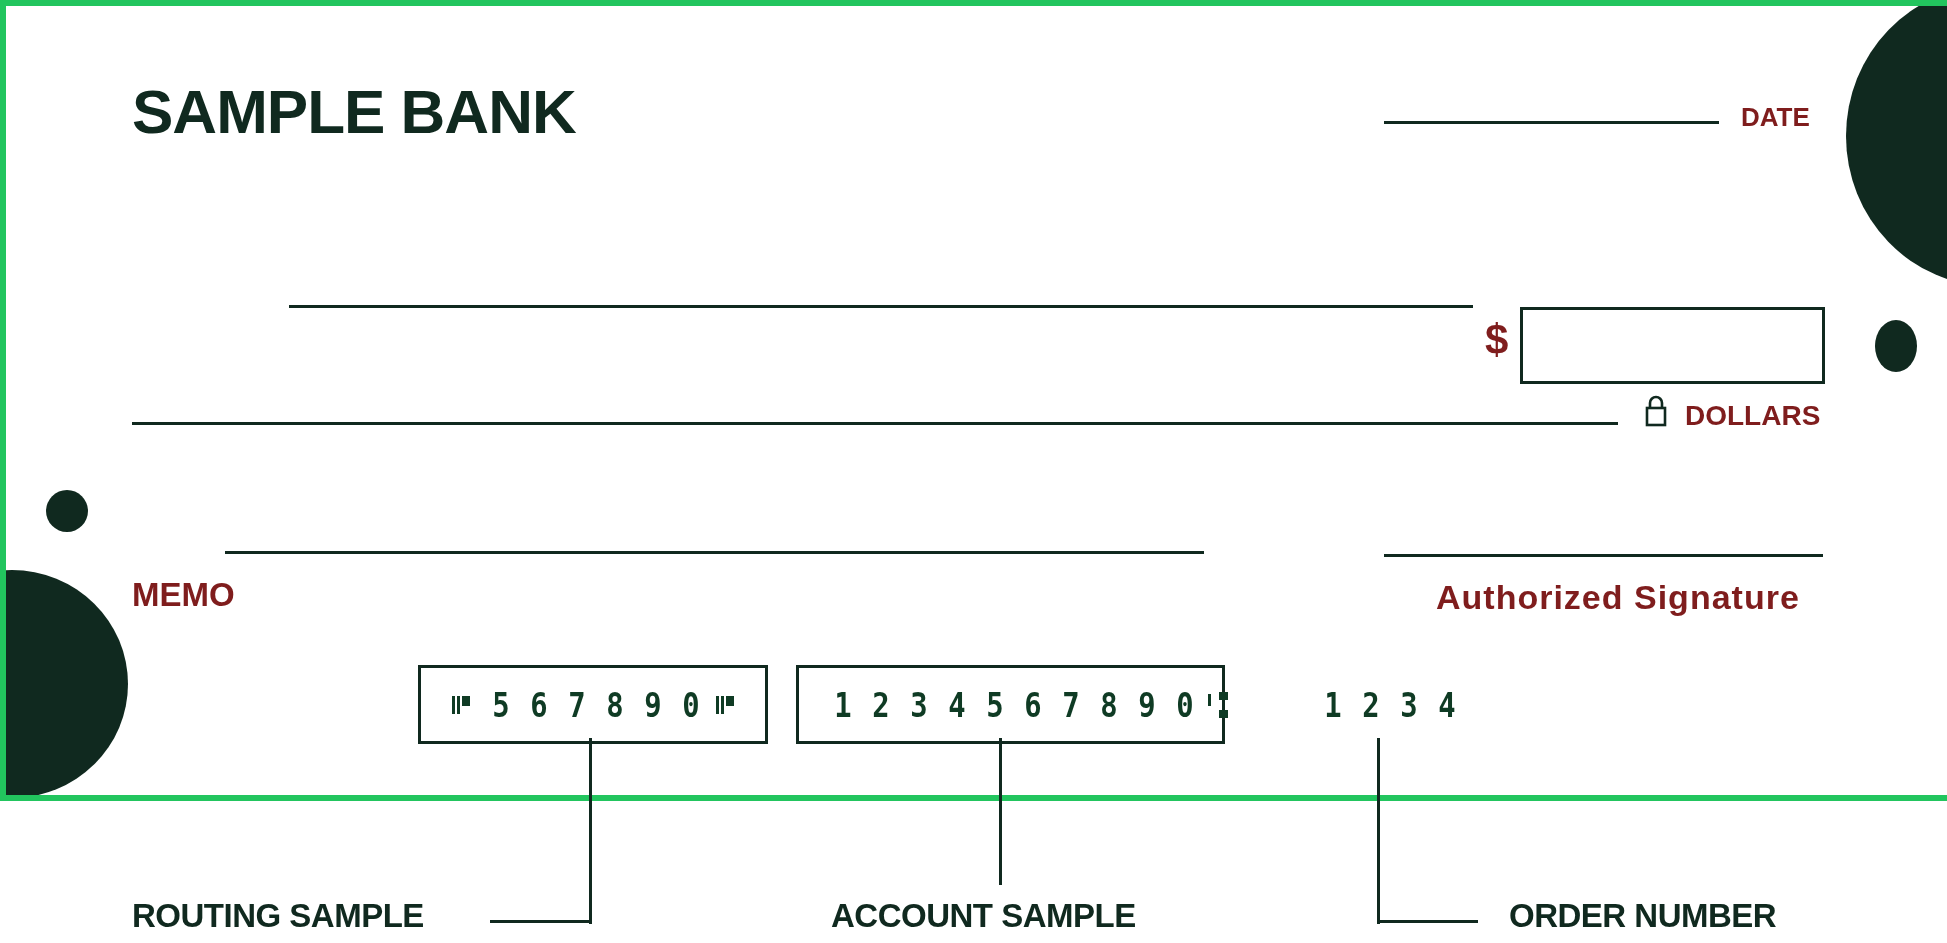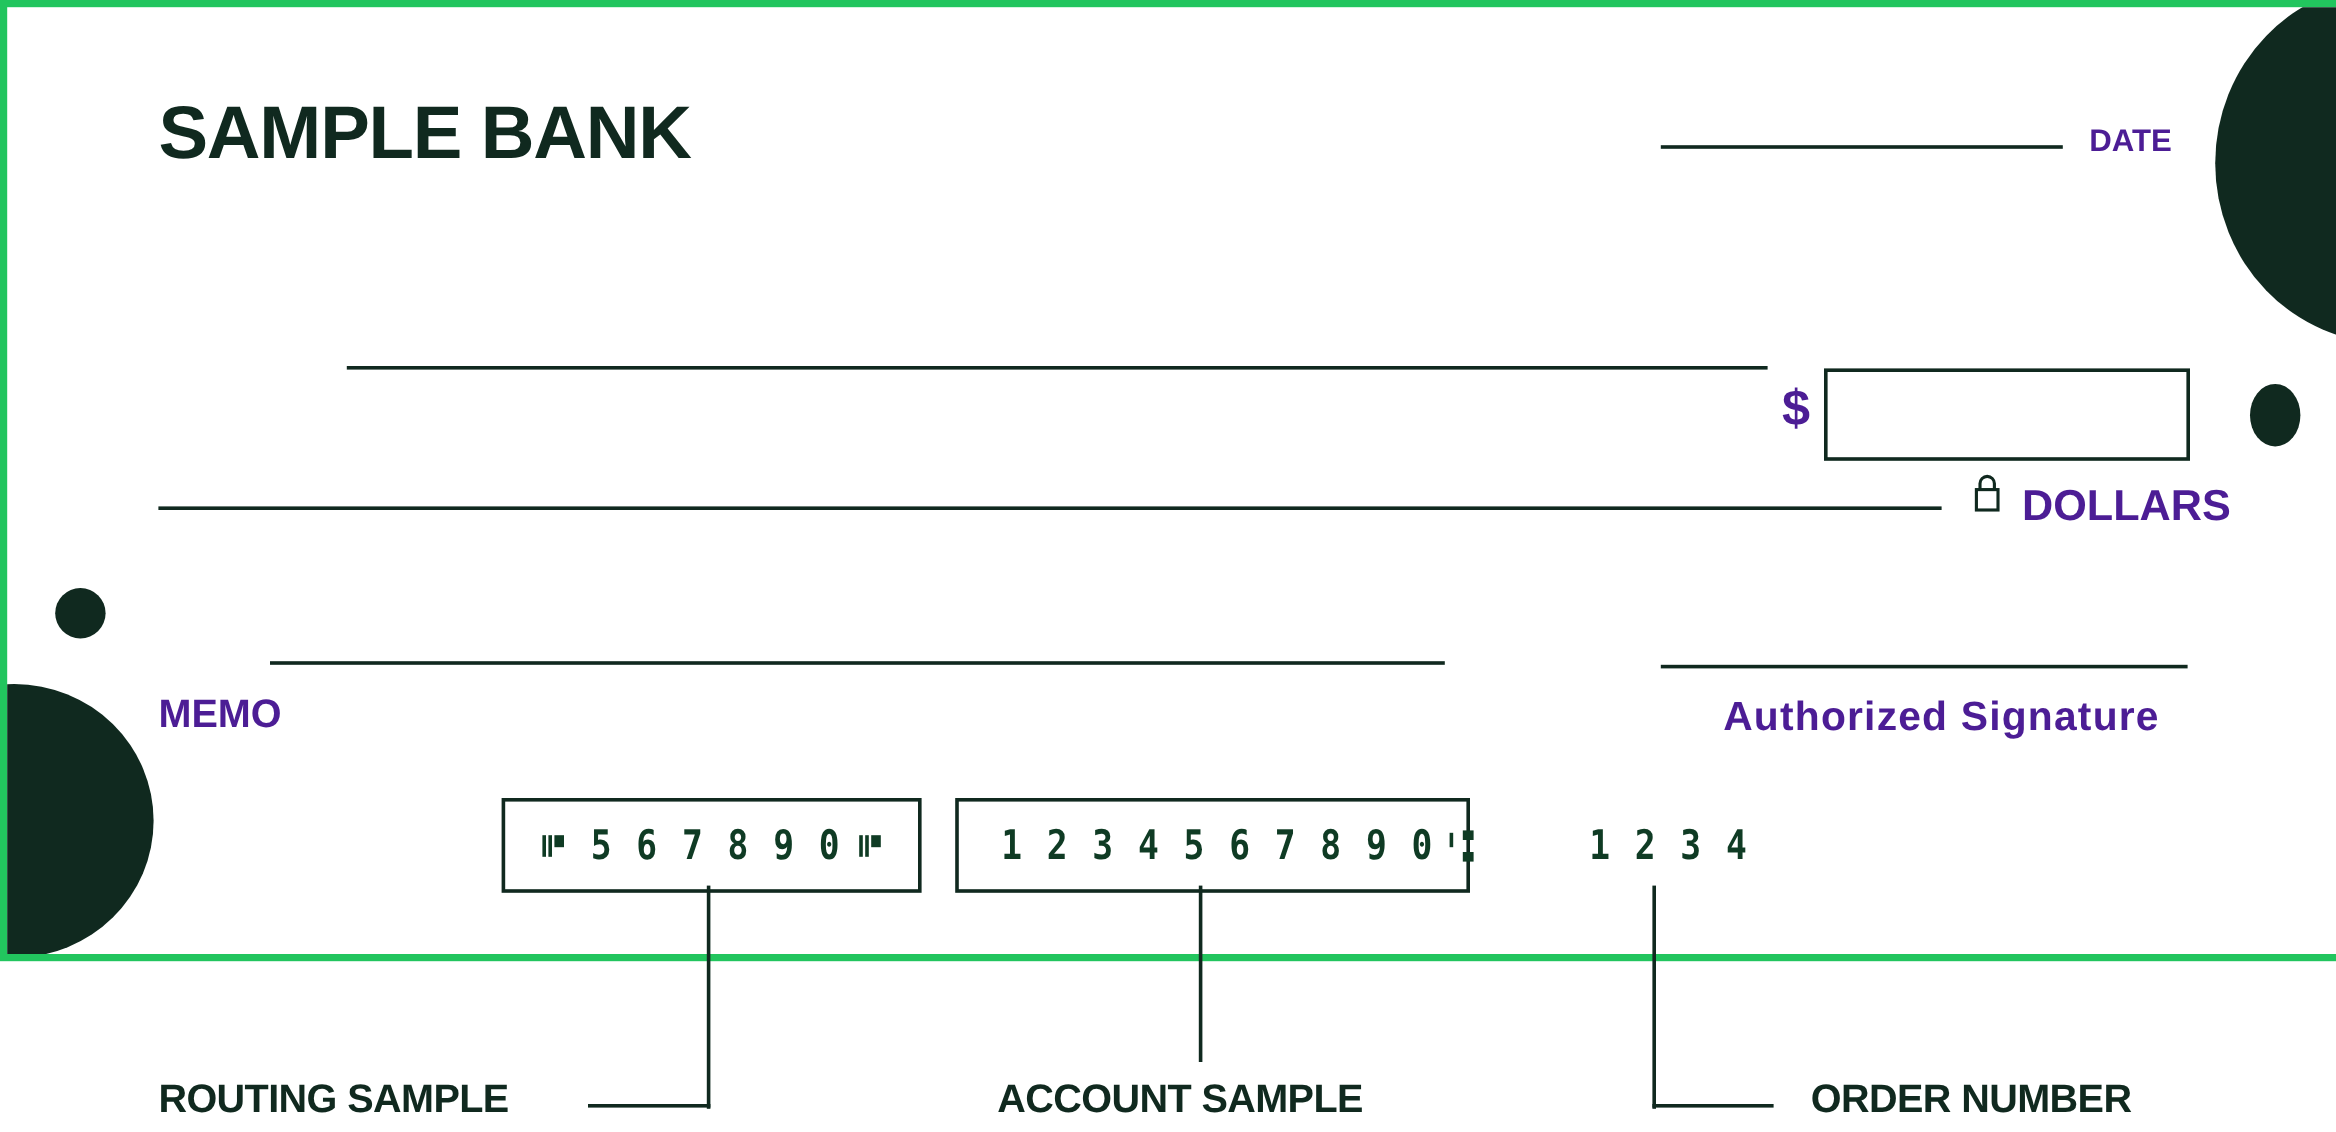--- a/index.html
+++ b/index.html
@@ -2,21 +2,21 @@
 <html><head>
 <meta charset="utf-8">
 <style>
   html, body { margin:0; padding:0; background:#ffffff; }
   body { width:1947px; height:943px; position:relative; overflow:hidden;
          font-family:"Liberation Sans", "DejaVu Sans", sans-serif; }
   .check { position:absolute; left:0; top:0; width:1941px; height:789px;
            border:6px solid #22c55e; background:#fff; overflow:hidden; }
   .circle { position:absolute; border-radius:50%; background:#10291f; }
   .line { position:absolute; background:#10291f; }
-  .label { position:absolute; color:#4c1d95; font-weight:bold; white-space:nowrap;
+  .label { position:absolute; color:#7f1d1d; font-weight:bold; white-space:nowrap;
            font-family:"Liberation Sans", "DejaVu Sans", sans-serif; }
   .bank { position:absolute; left:126px; top:70px; font-size:62px; font-weight:bold;
           color:#10291f; letter-spacing:-1px; white-space:nowrap; }
   .box { position:absolute; border:3px solid #10291f; box-sizing:border-box; background:#fff; }
   .micr { position:absolute; display:flex; align-items:center; color:#0f3b24;
           font-family:"DejaVu Sans Mono", "Liberation Mono", monospace; font-weight:bold;
           font-size:34px; letter-spacing:0; }
   .micr .d { display:inline-block; width:38px; text-align:center; transform:scaleX(0.85); }
   .sym-transit { display:inline-flex; align-items:center; gap:2px; width:30px; height:22px; }
   .sym-transit i { display:inline-block; background:#0f3b24; }
@@ -46,21 +46,21 @@
   <div class="label" style="left:1479px; top:310px; font-size:42px;">$</div>
   <div class="box" style="left:1514px; top:301px; width:305px; height:77px;">
     <span></span>
   </div>
 
   <div class="line" style="left:126px; top:416px; width:1486px; height:3px;"></div>
   <svg class="lock" style="left:1639px; top:389px;" width="22" height="32" viewBox="0 0 22 32">
     <path d="M5 13 V8 a6 6 0 0 1 12 0 V13" fill="none" stroke="#10291f" stroke-width="2.6"></path>
     <rect x="2" y="13" width="18" height="17" fill="none" stroke="#10291f" stroke-width="2.6"></rect>
   </svg>
-  <div class="label" style="left:1679px; top:394px; font-size:36px;">DOLLARS</div>
+  <div class="label" style="left:1679px; top:394px; font-size:28px;">DOLLARS</div>
 
   <div class="label" style="left:126px; top:570px; font-size:33px;">MEMO</div>
   <div class="line" style="left:219px; top:545px; width:979px; height:3px; top:545px;"></div>
 
   <div class="line" style="left:1378px; top:548px; width:439px; height:3px;"></div>
   <div class="label" style="left:1430px; top:572px; font-size:34px; letter-spacing:1px;">Authorized Signature</div>
 
   <div class="box" style="left:412px; top:659px; width:350px; height:79px;"></div>
   <div class="micr" style="left:446px; top:682px; height:34px;">
     <span class="sym-transit">

